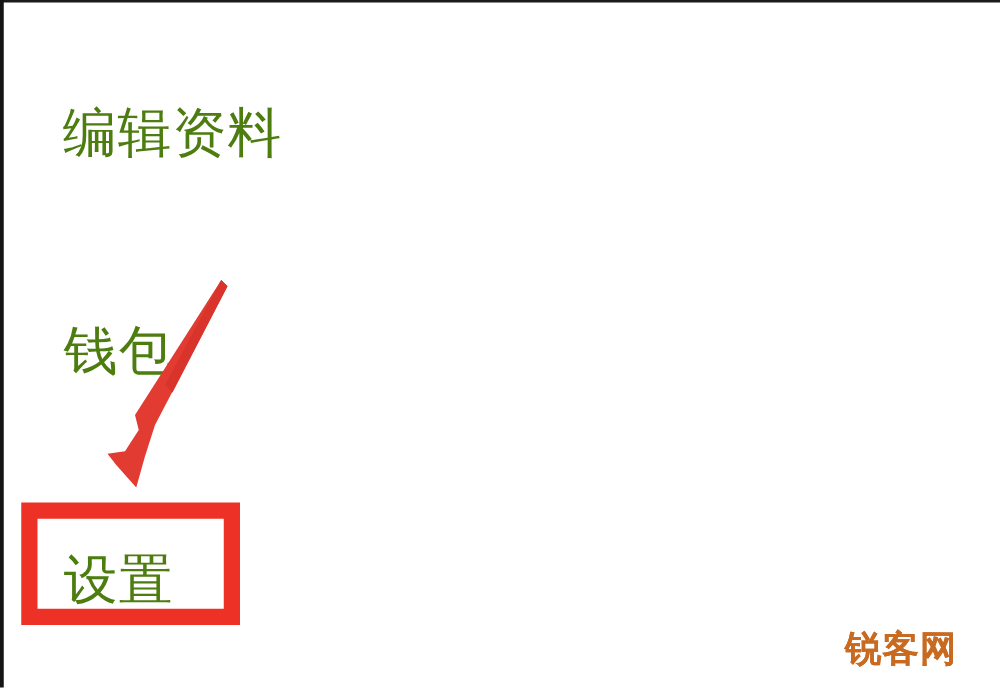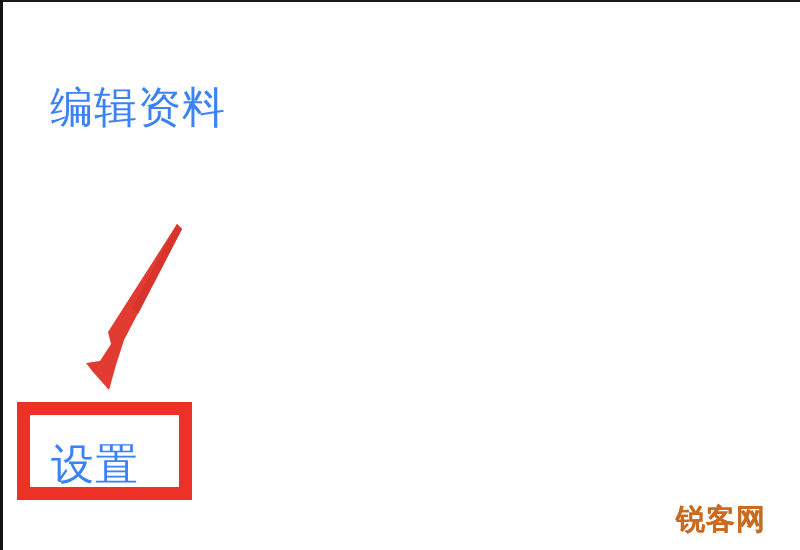--- a/index.html
+++ b/index.html
@@ -43,21 +43,21 @@
   .menu {
     position: absolute;
     left: 0;
     top: 0;
     width: 800px;
     height: 550px;
   }
 
   .menu-item {
     position: absolute;
-    color: #3b82f6;
+    color: #4d7c0f;
     font-family: "DejaVu Sans", "Liberation Sans", sans-serif;
     font-size: 43px;
     line-height: 46px;
     letter-spacing: 1px;
     white-space: nowrap;
   }
 
   .item-edit-profile {
     left: 50px;
     top: 84px;
@@ -126,20 +126,21 @@
 
 <div id="screen">
 
   <div class="edge-top"></div>
   <div class="edge-left"></div>
 
   <div class="menu">
 
     <div class="menu-item item-edit-profile">编辑资料</div>
 
+    <div class="menu-item item-wallet">钱包</div>
 
     <div class="menu-item item-settings">设置</div>
 
   </div>
 
   <div class="highlight-box"></div>
 
   <svg class="arrow" viewBox="0 0 110 182">
     <path d="M 99 2
              L 104 7

